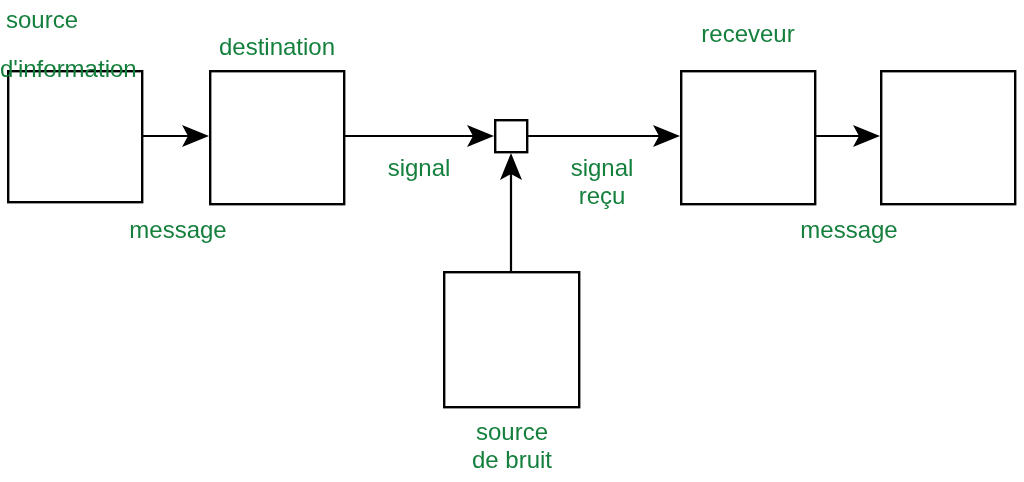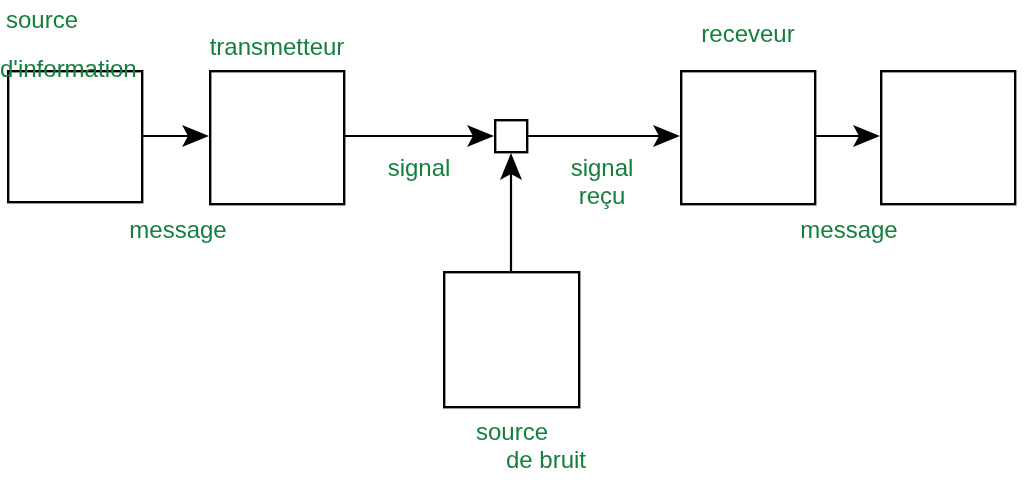--- a/index.html
+++ b/index.html
@@ -101,32 +101,32 @@
       <line class="conn" x1="511" y1="272" x2="511" y2="171"></line>
       <path class="head" d="M 511 153 L 500 180 L 511 174 L 522 180 Z"></path>
     </g>
 
   </svg>
 
   <div class="lbl left" style="left:6px; top:6px;">source</div>
 
   <div class="lbl left" style="left:0px; top:33px;margin-top:22px;">d'information</div>
 
-  <div class="lbl center" style="left:277px; top:33px;">transmetteur</div>
+  <div class="lbl center" style="left:277px; top:33px;">destination</div>
 
   <div class="lbl center" style="left:748px; top:20px;">receveur</div>
 
 
   <div class="lbl center" style="left:178px; top:216px;">message</div>
 
   <div class="lbl center" style="left:849px; top:216px;">message</div>
 
   <div class="lbl center" style="left:419px; top:154px;">signal</div>
 
   <div class="lbl center" style="left:602px; top:154px;">signal</div>
 
   <div class="lbl center" style="left:602px; top:182px;text-align:center;">reçu</div>
 
   <div class="lbl center" style="left:512px; top:418px;">source</div>
 
-  <div class="lbl center" style="left:512px; top:446px;margin-left:34px;">de bruit</div>
+  <div class="lbl center" style="left:512px; top:446px;">de bruit</div>
 
 </div>
 
 </body></html>

